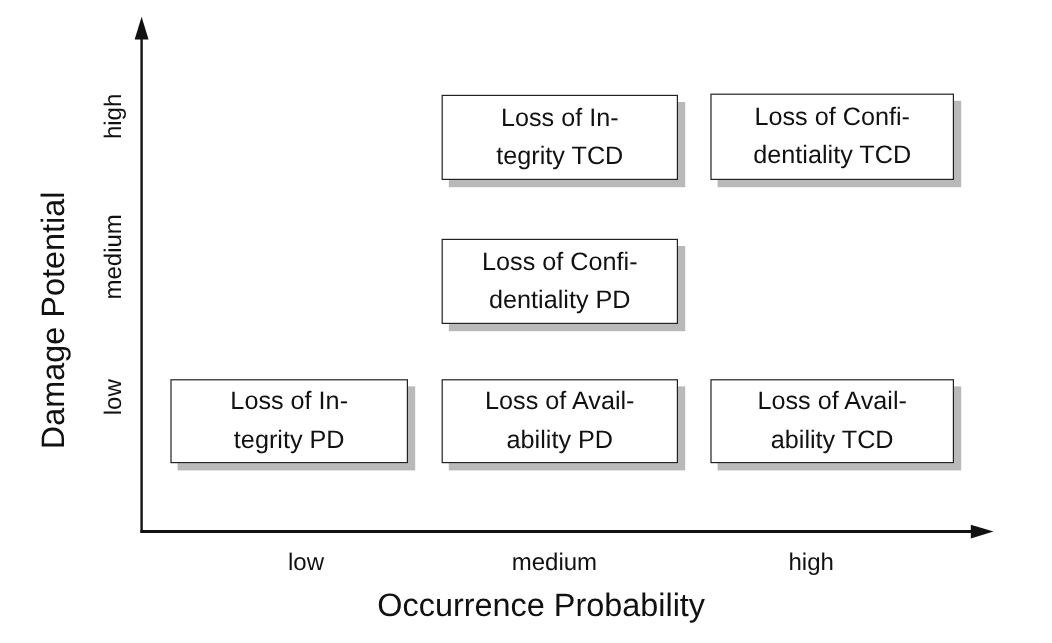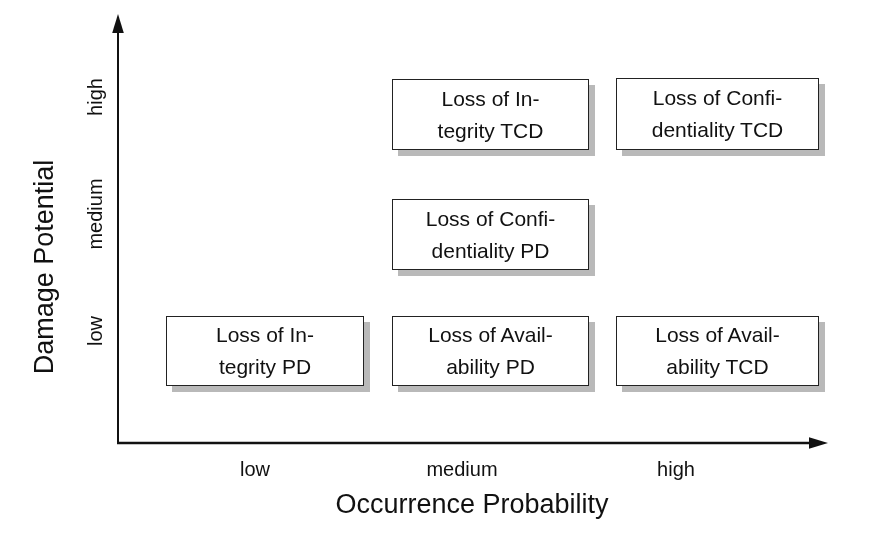--- a/index.html
+++ b/index.html
@@ -28,36 +28,35 @@
     border: 1.5px solid #222222;
     box-shadow: 6px 6px 0 #b9b9b9;
     display: flex;
     align-items: center;
     justify-content: center;
     text-align: center;
     font-size: 21px;
     line-height: 1.52;
     white-space: pre-line;
     color: #111111;
-    margin-left: 24px;
   }
   .b1 { left: 368px; top: 79px;  width: 197px; height: 71px; }
   .b2 { left: 592px; top: 78px;  width: 203px; height: 72px; }
   .b3 { left: 368px; top: 199px; width: 197px; height: 71px; }
   .b4 { left: 142px; top: 316px; width: 198px; height: 70px; }
   .b5 { left: 368px; top: 316px; width: 197px; height: 70px; }
   .b6 { left: 592px; top: 316px; width: 203px; height: 70px; }
 
   .axis-title {
     position: absolute;
     font-size: 27px;
     text-align: center;
     color: #111111;
   }
-  .x-title { left: 262px; top: 489px; width: 420px; }
+  .x-title { left: 241px; top: 489px; width: 420px; }
   .y-title {
     left: -104px; top: 250px; width: 300px; height: 34px;
     transform: rotate(-90deg);
   }
   .tick {
     position: absolute;
     font-size: 20px;
     text-align: center;
     color: #111111;
   }

